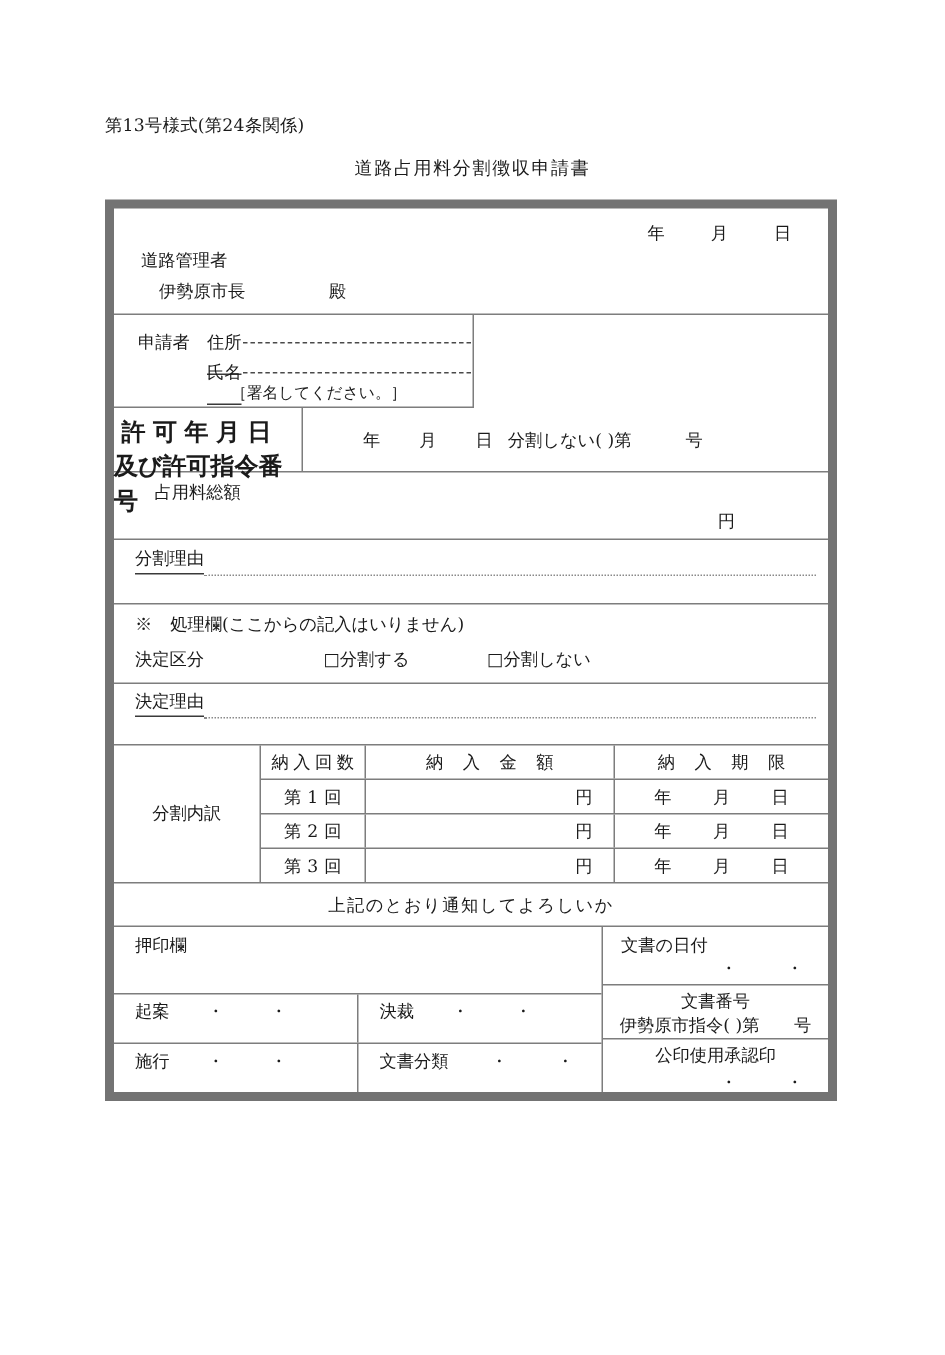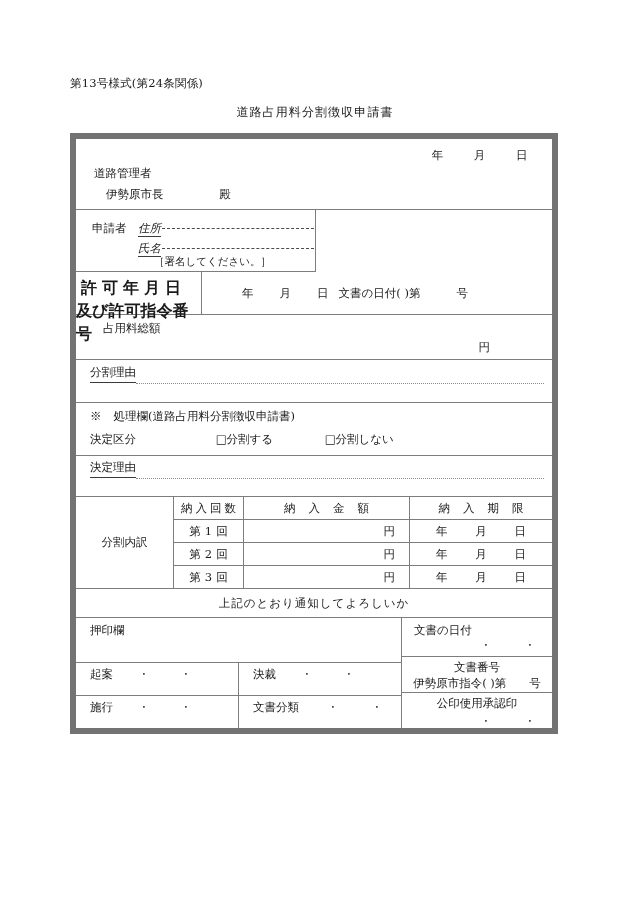--- a/index.html
+++ b/index.html
@@ -123,22 +123,21 @@
   .app-field {
     position: absolute;
     left: 62px;
     font-size: 11.5px;
     white-space: nowrap;
   }
   .app-field.addr { top: 11px; }
   .app-field.name { top: 31px; }
   .app-field .fl {
     border-bottom: 1px solid #3a3a3a;
-    padding-bottom: 1px;
-    font-style: italic;
+    padding-bottom: 14px;
   }
   .dashrule {
     display: inline-block;
     width: 152px;
     border-bottom: 1px dashed #4a4a4a;
     vertical-align: 3px;
     margin-left: 1px;
   }
   .sign-note {
     position: absolute;
@@ -454,21 +453,21 @@
 
     <div class="row">
       <div class="cell br permit-head block-permit">
         <div class="l1">許可年月日</div>
         <div class="l2">及び許可指令番号</div>
       </div>
       <div class="cell permit-body block-permit">
         <span class="p-y">年</span>
         <span class="p-m">月</span>
         <span class="p-d">日</span>
-        <span>文書の日付(  )第</span>
+        <span>分割しない(  )第</span>
         <span class="p-no">号</span>
       </div>
     </div>
 
     <div class="row bt">
       <div class="cell block-fee">
         <div class="fee-label">占用料総額</div>
         <div class="fee-yen">円</div>
       </div>
     </div>
@@ -476,21 +475,21 @@
     <div class="row bt">
       <div class="cell block-reason">
         <div class="reason-label">分割理由</div>
         <div class="reason-dots"></div>
       </div>
     </div>
 
     <div class="row bt">
       <div class="cell block-proc">
         <div class="proc-note">
-          <span class="mark">※</span><span>処理欄(道路占用料分割徴収申請書)</span>
+          <span class="mark">※</span><span>処理欄(ここからの記入はいりません)</span>
         </div>
         <div class="proc-row">
           <span>決定区分</span>
           <span class="kbox-a">□分割する</span>
           <span class="kbox-b">□分割しない</span>
         </div>
       </div>
     </div>
 
     <div class="row bt">

